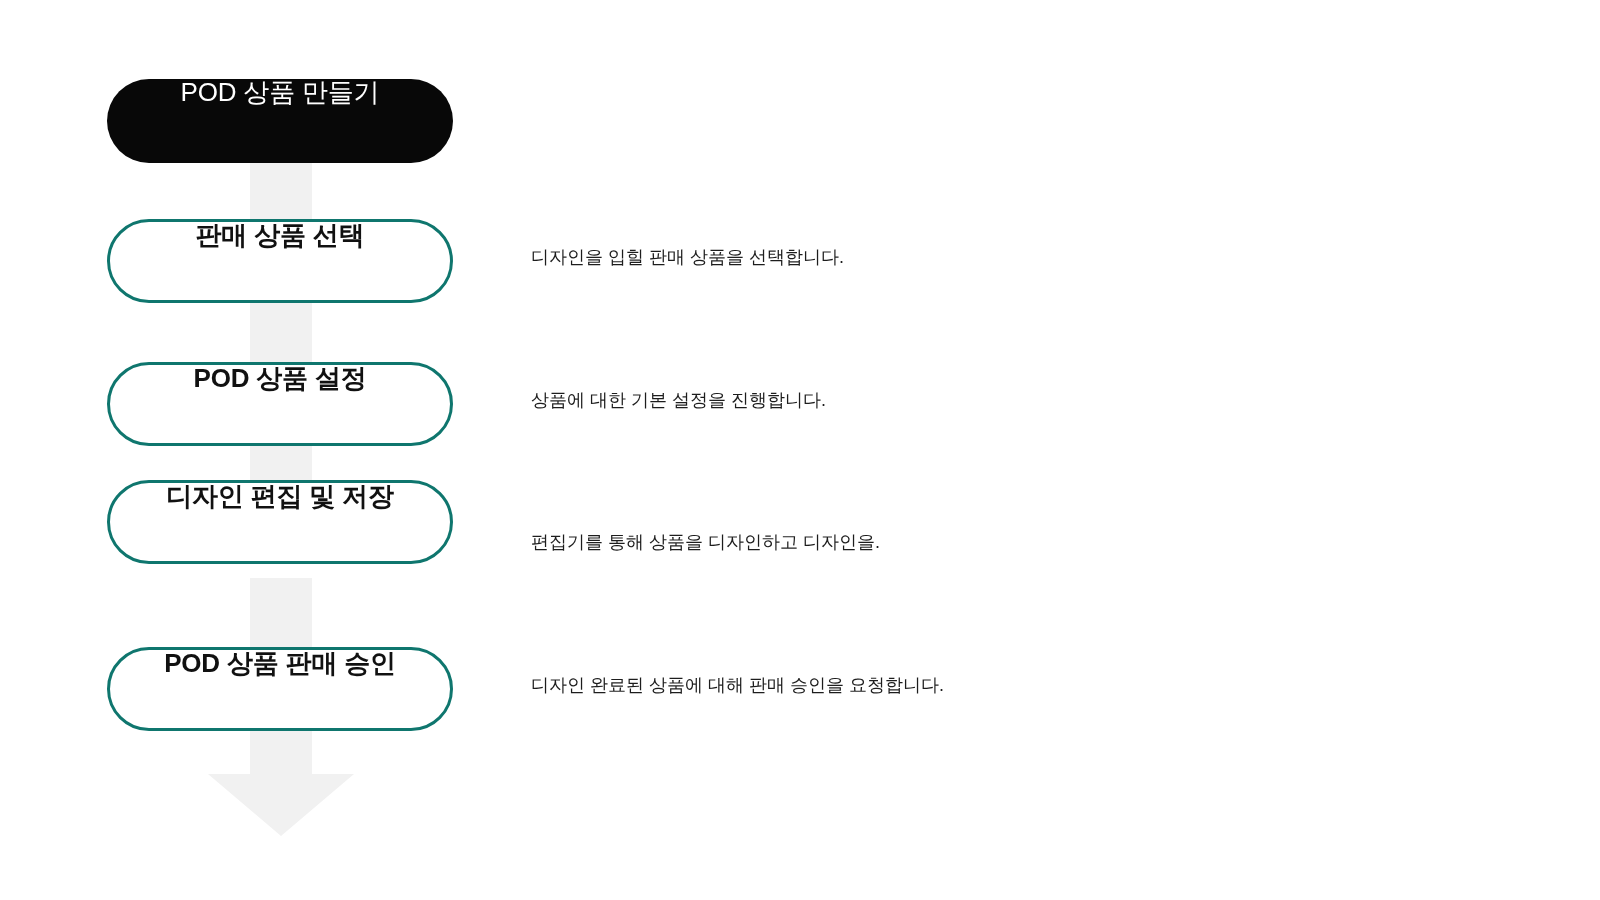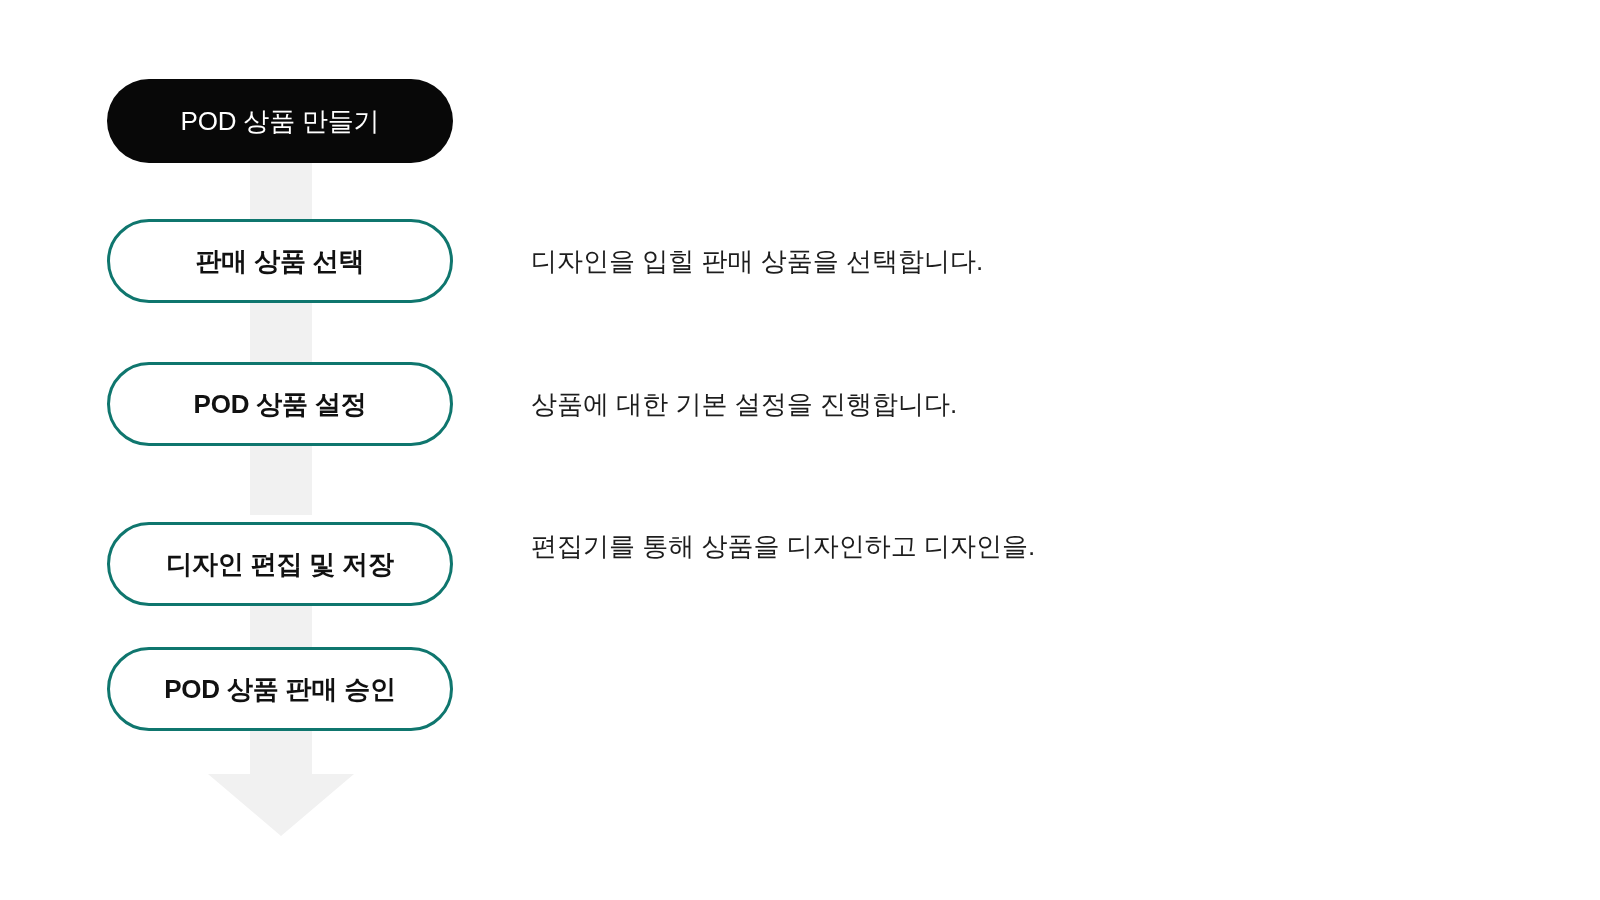--- a/index.html
+++ b/index.html
@@ -51,21 +51,20 @@
 
   
   .node {
     position: absolute;
     left: 107px;
     width: 346px;
     height: 84px;
     border-radius: 42px;
     box-sizing: border-box;
     display: flex;
-    align-items: center;
     justify-content: center;
     z-index: 3;
     background: #ffffff;
   }
   .node .node-label {
     font-size: 26px;
     line-height: 1;
     letter-spacing: -0.2px;
     white-space: nowrap;
   }
@@ -85,28 +84,28 @@
   }
   .node.outlined .node-label {
     color: #111111;
   }
   .node.outlined.bold .node-label { font-weight: 700; }
   .node.outlined.regular .node-label { font-weight: 700; }
 
   .node.n0 { top: 79px;  }
   .node.n1 { top: 219px; }
   .node.n2 { top: 362px; }
-  .node.n3 { top: 522px; }
+  .node.n3 { top: 480px; }
   .node.n4 { top: 647px; }
 
   
   .desc {
     position: absolute;
     left: 531px;
-    font-size: 26px;
+    font-size: 18px;
     line-height: 1;
     color: #1d1d1d;
     font-weight: 400;
     white-space: nowrap;
     z-index: 2;
   }
   .desc.d1 { top: 248px; }
   .desc.d2 { top: 391px; }
   .desc.d3 { top: 533px; }
   .desc.d4 { top: 676px; }
@@ -143,14 +142,15 @@
     <span class="node-label">디자인 편집 및 저장</span>
   </div>
 
   <div class="node outlined regular n4">
     <span class="node-label">POD 상품 판매 승인</span>
   </div>
 
   <div class="desc d1">디자인을 입힐 판매 상품을 선택합니다.</div>
   <div class="desc d2">상품에 대한 기본 설정을 진행합니다.</div>
   <div class="desc d3">편집기를 통해 상품을 디자인하고 디자인을.</div>
+  <div class="desc d4">디자인 완료된 상품에 대해 판매 승인을 요청합니다.</div>
 
 </div>
 
 </body></html>

